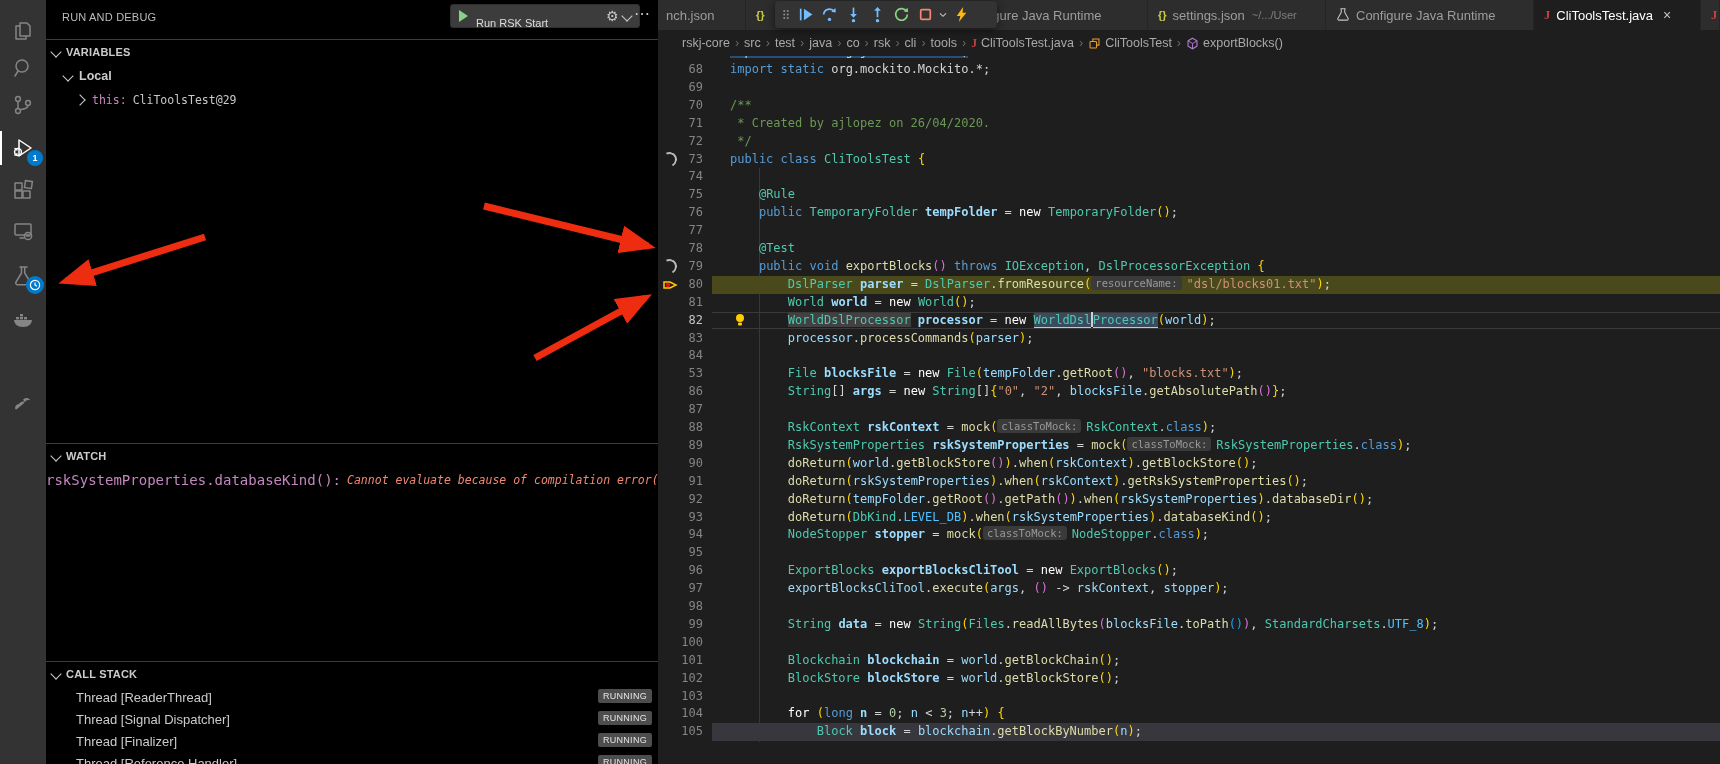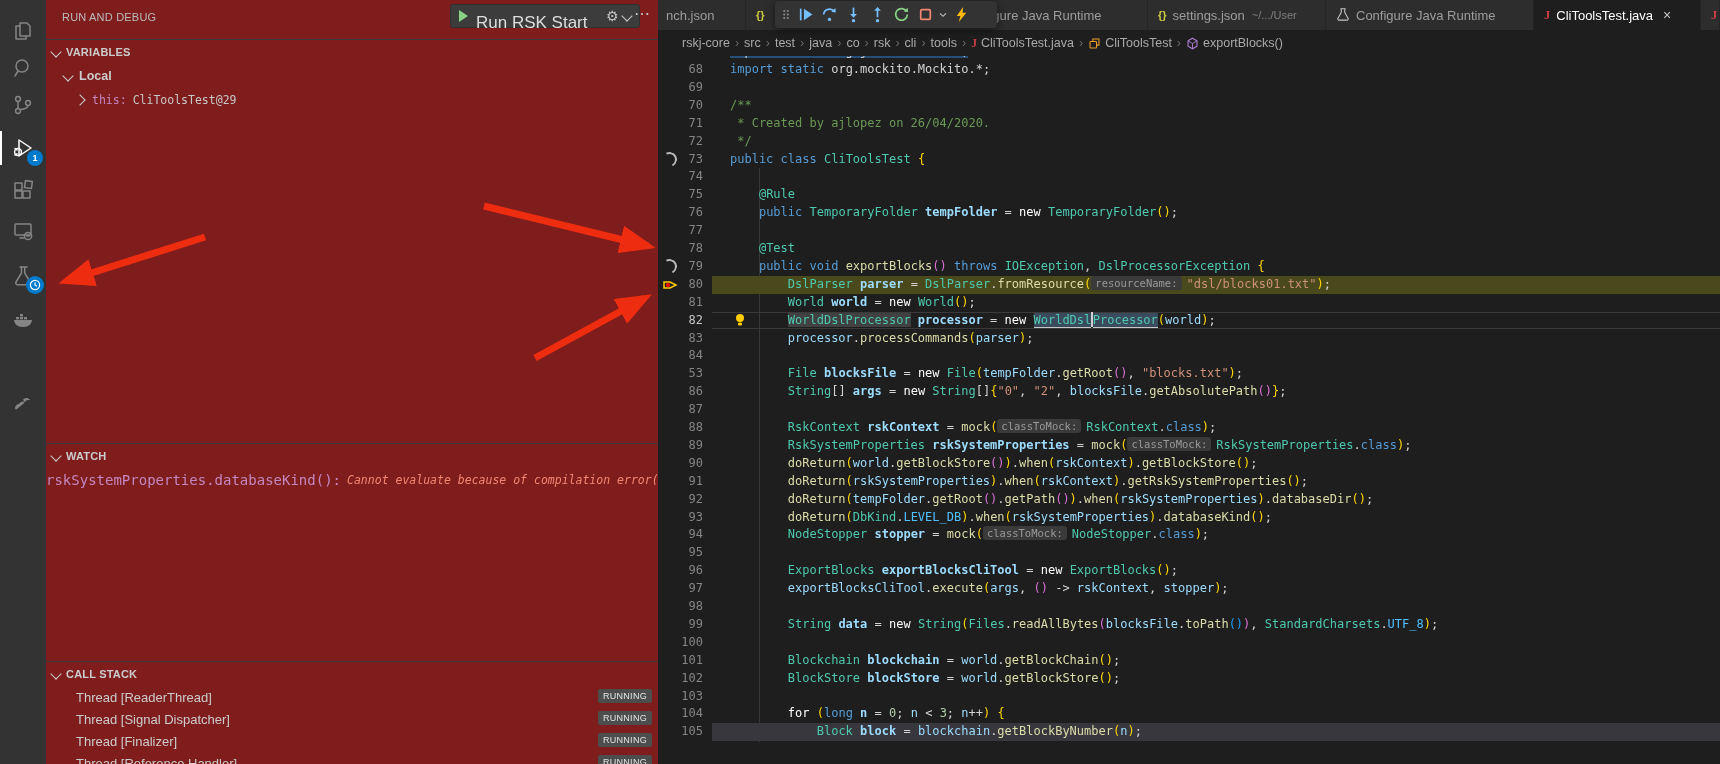--- a/index.html
+++ b/index.html
@@ -14,27 +14,27 @@
   .ab-item .fil{fill:#858585;}
   .ab-item.active .stk{stroke:#ffffff;}
   .ab-item.active::before{content:"";position:absolute;left:0;top:3px;bottom:3px;width:2px;background:#ffffff;}
   .ab-badge{position:absolute;right:3px;bottom:2px;min-width:16px;height:16px;border-radius:9px;background:#007acc;
     color:#fff;font-size:9px;line-height:16px;text-align:center;font-weight:bold;}
   .ab-clock{position:absolute;right:2px;bottom:2px;width:18px;height:18px;border-radius:50%;background:#007acc;
     display:flex;align-items:center;justify-content:center;}
   .ab-clock svg{width:12px;height:12px;}
 
   
-  #sidebar{position:absolute;left:46px;top:0;width:612px;height:764px;background:#7f1d1d;color:#cccccc;overflow:hidden;}
+  #sidebar{position:absolute;left:46px;top:0;width:612px;height:764px;background:#000000;color:#cccccc;overflow:hidden;}
   .side-title{position:absolute;left:0;top:0;width:100%;height:39px;}
   .side-title-label{position:absolute;left:16px;top:11px;font-size:11px;color:#bbbbbb;letter-spacing:.2px;}
   .run-dd{position:absolute;left:404px;top:4px;width:190px;height:24px;background:#3c3c3c;border:1px solid #303031;
     border-radius:3px;display:flex;align-items:center;padding:0 8px;box-sizing:border-box;cursor:pointer;}
   .run-dd .play{width:0;height:0;border-left:9px solid #89d185;border-top:6px solid transparent;border-bottom:6px solid transparent;margin-right:8px;}
-  .run-dd .lbl{font-size:17px;color:#dddddd;flex:1;margin-top:13px;}
+  .run-dd .lbl{font-size:11px;color:#dddddd;flex:1;margin-top:13px;}
   .chev{display:inline-block;width:7px;height:7px;border-left:1.4px solid #cccccc;border-bottom:1.4px solid #cccccc;transform:rotate(-45deg);}
   .chev.right{transform:rotate(-135deg);}
   .title-gear{position:absolute;left:560px;top:8px;font-size:14px;color:#c5c5c5;cursor:pointer;}
   .title-dots{position:absolute;left:588px;top:4px;font-size:16px;color:#c5c5c5;cursor:pointer;}
   .sec-div{position:absolute;left:0;width:100%;height:1px;background:#3c3c3c;}
   .sec-hdr{position:absolute;left:0;width:100%;height:24px;display:flex;align-items:center;cursor:pointer;}
   .sec-hdr .chev{margin-left:6px;margin-right:6px;}
   .sec-hdr .txt{font-size:11px;font-weight:bold;color:#cccccc;letter-spacing:.2px;}
   .tree-row{position:absolute;left:0;width:100%;height:24px;display:flex;align-items:center;cursor:pointer;}
   .mono{font-family:"DejaVu Sans Mono",monospace;}

